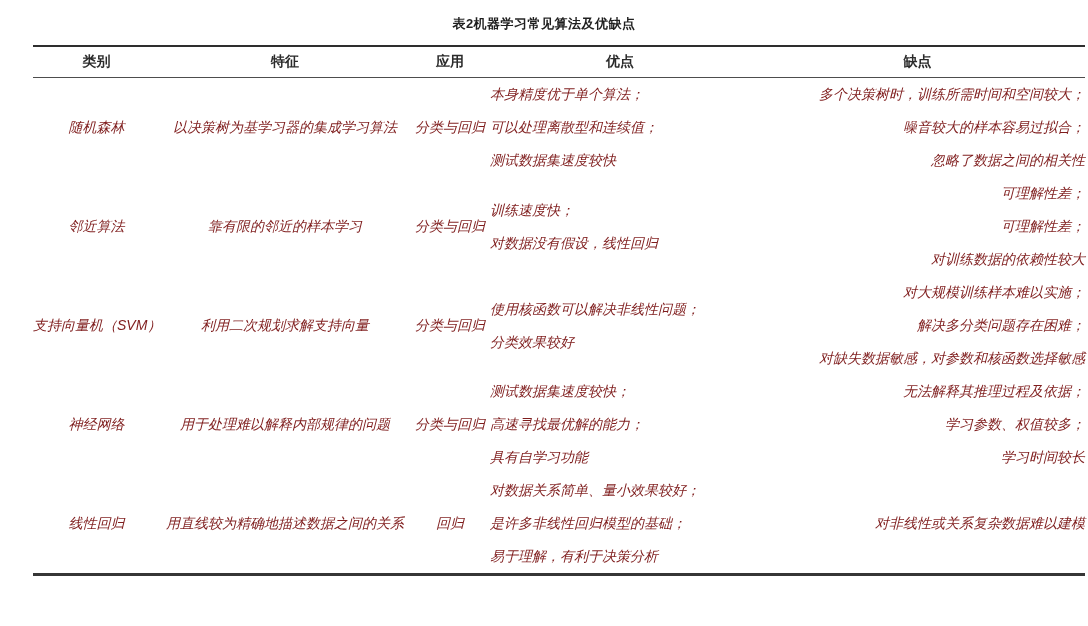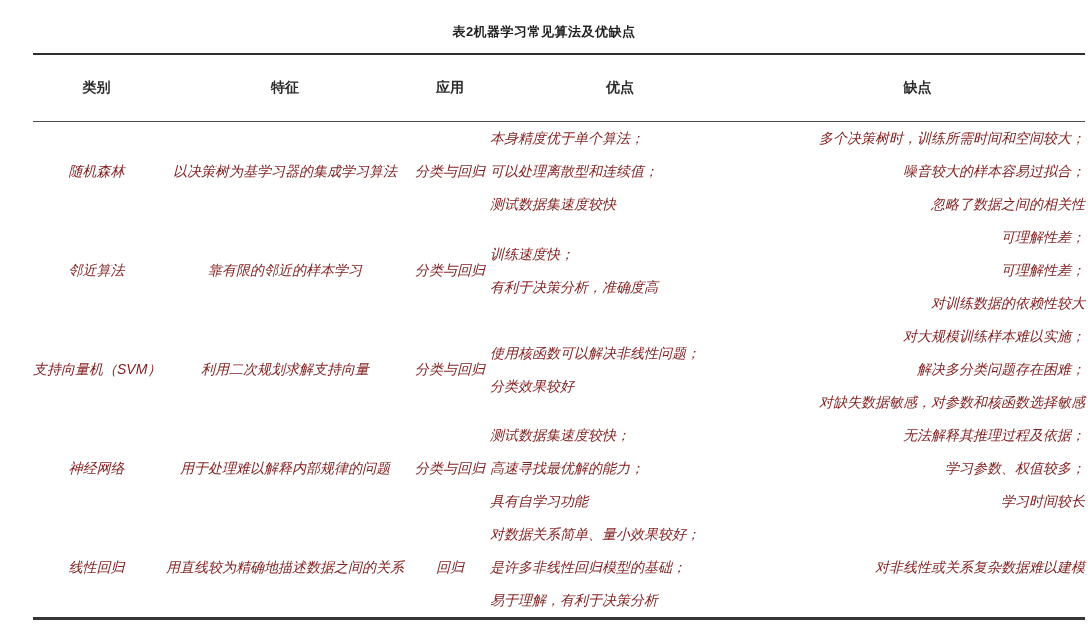--- a/index.html
+++ b/index.html
@@ -9,21 +9,21 @@
     font-family: "Liberation Sans", "DejaVu Sans", sans-serif;
   }
   .page {
     position: relative;
     width: 1088px;
     height: 626px;
     background: #ffffff;
     overflow: hidden;
   }
   .title-zh {
-    padding-top: 23px;
+    padding-top: 15px;
     text-align: center;
     font-size: 13px;
     font-weight: bold;
     color: #1f1f1f;
     letter-spacing: 0.5px;
   }
   .title-en {
     margin-top: 9px;
     text-align: center;
     font-size: 13px;
@@ -39,21 +39,21 @@
     border-top: 2px solid #2e2e2e;
     border-bottom: 3px solid #363636;
   }
   table.ml-table thead tr {
     border-bottom: 1px solid #4d4d4d;
   }
   table.ml-table th {
     font-size: 14px;
     font-weight: bold;
     color: #2b2b2b;
-    padding: 24px 0;
+    padding: 6px 0;
     text-align: center;
   }
   table.ml-table td {
     font-size: 14px;
     color: #7f1d1d;
     vertical-align: middle;
     padding: 0;
     font-style: italic;
   }
   tbody tr { height: 96px; }
@@ -100,21 +100,21 @@
           <div class="line">噪音较大的样本容易过拟合；</div>
           <div class="line">忽略了数据之间的相关性</div>
         </td>
       </tr>
       <tr>
         <td class="c-cat">邻近算法</td>
         <td class="c-feat">靠有限的邻近的样本学习</td>
         <td class="c-app">分类与回归</td>
         <td class="c-adv">
           <div class="line">训练速度快；</div>
-          <div class="line">有利于决策分析，准确度高</div>
+          <div class="line">对数据没有假设，线性回归</div>
         </td>
         <td class="c-dis">
           <div class="line">可理解性差；</div>
           <div class="line">可理解性差；</div>
           <div class="line">对训练数据的依赖性较大</div>
         </td>
       </tr>
       <tr>
         <td class="c-cat">支持向量机（SVM）</td>
         <td class="c-feat">利用二次规划求解支持向量</td>

